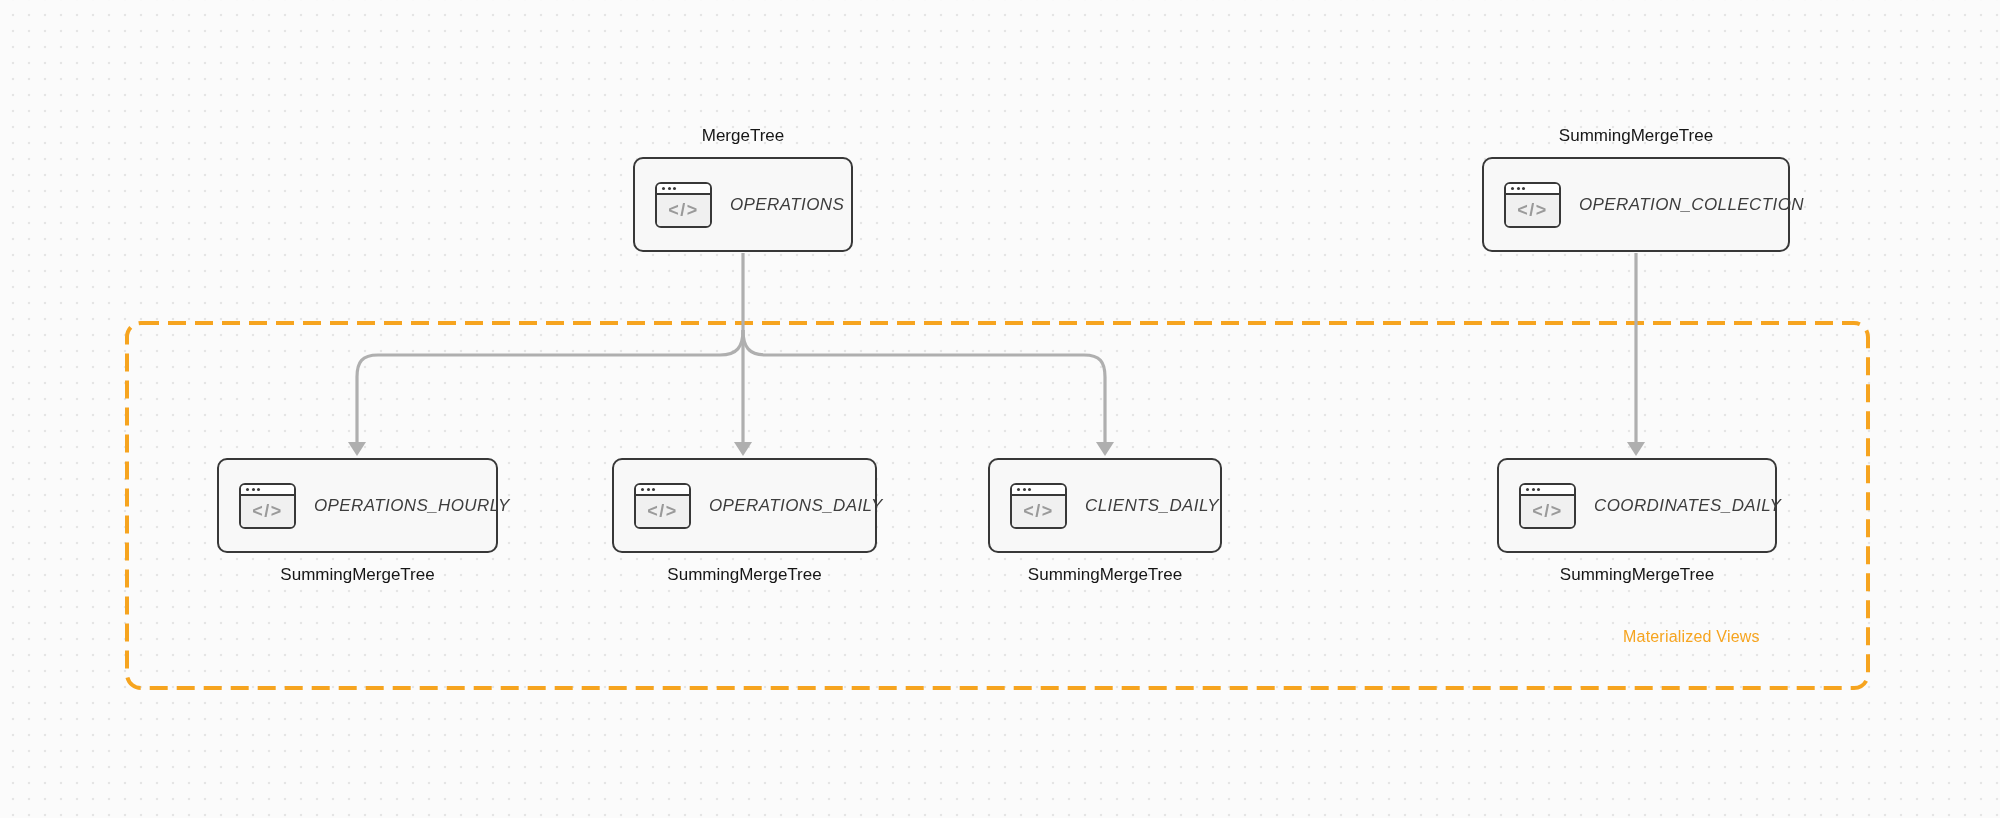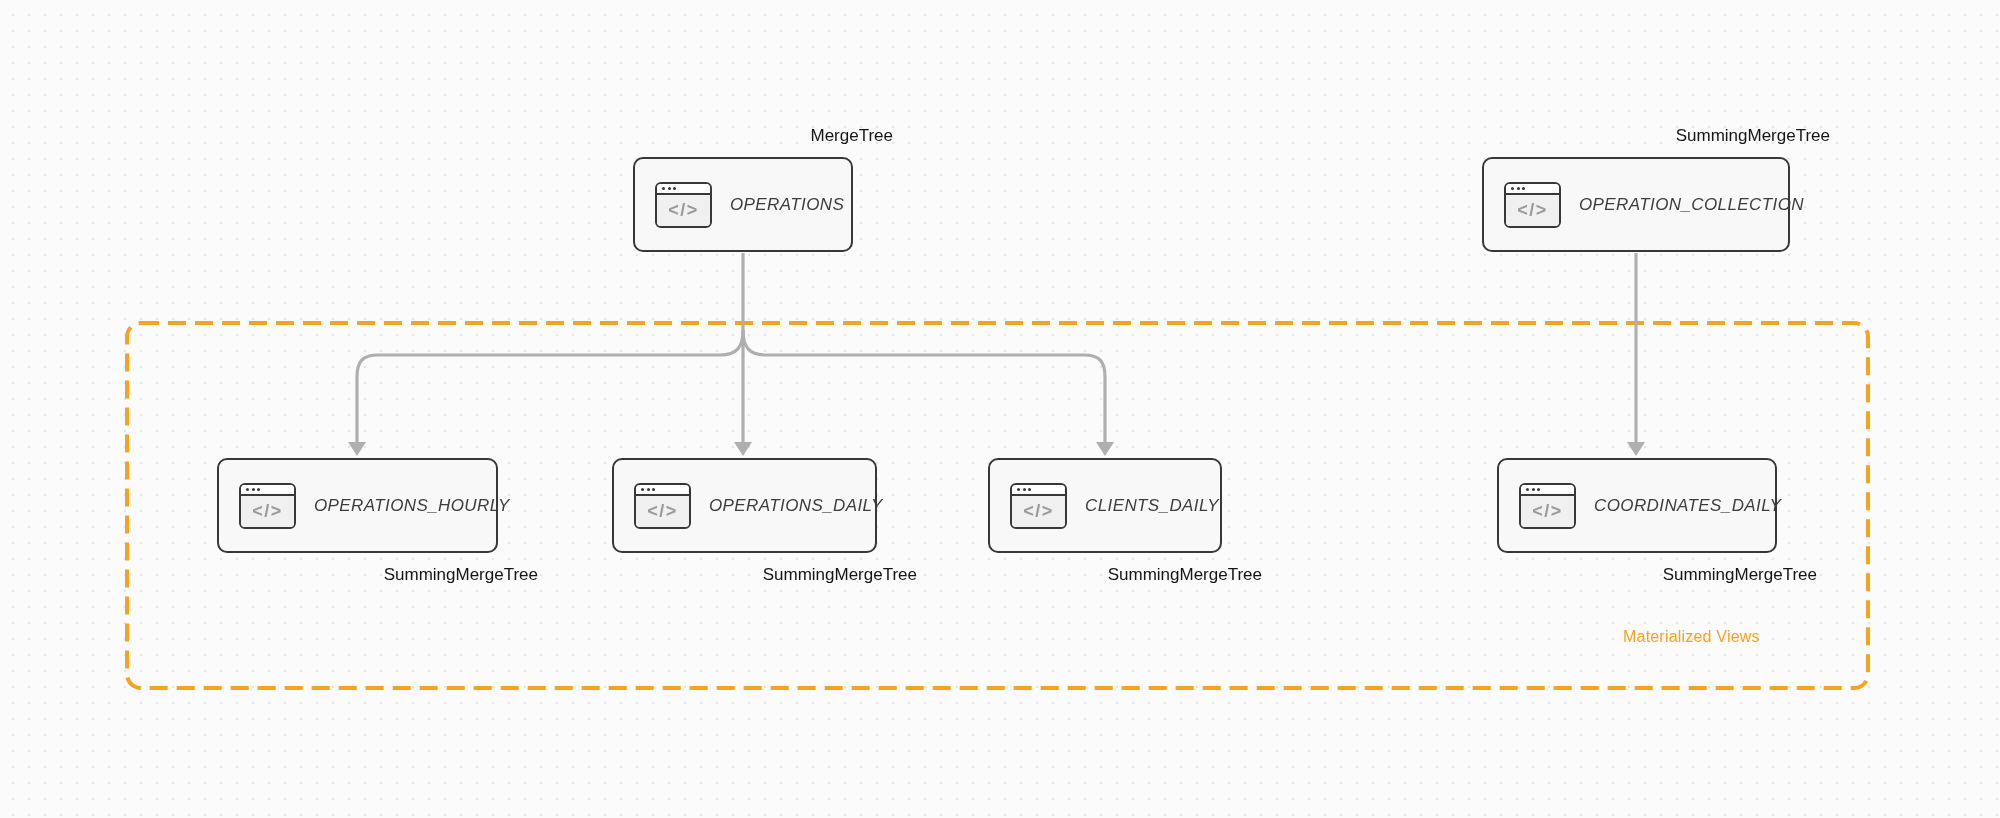--- a/index.html
+++ b/index.html
@@ -26,21 +26,21 @@
     background:var(--node-fill,#F8F8F8);
     border:2.5px solid var(--node-border,#383838);
     border-radius:10px;
     cursor:default;
   }
   .node-label {
     font-style:italic; font-size:17px; letter-spacing:.4px;
     color:var(--node-label,#3D3D3D); font-weight:500; white-space:nowrap;
   }
   .engine-label {
-    position:absolute; left:-40px; right:-40px; text-align:right;
+    position:absolute; left:-40px; right:-40px; text-align:center;
     font-size:17px; color:var(--engine-label,#161616); white-space:nowrap;
   }
   .engine-label.pos-top    { bottom:calc(100% + 11px); }
   .engine-label.pos-bottom { top:calc(100% + 12px); }
 
   .browser-icon {
     flex:0 0 auto; width:57px; height:46px;
     border:2.5px solid var(--node-border,#383838); border-radius:6px;
     background:#FFFFFF; display:flex; flex-direction:column; overflow:hidden;
   }

